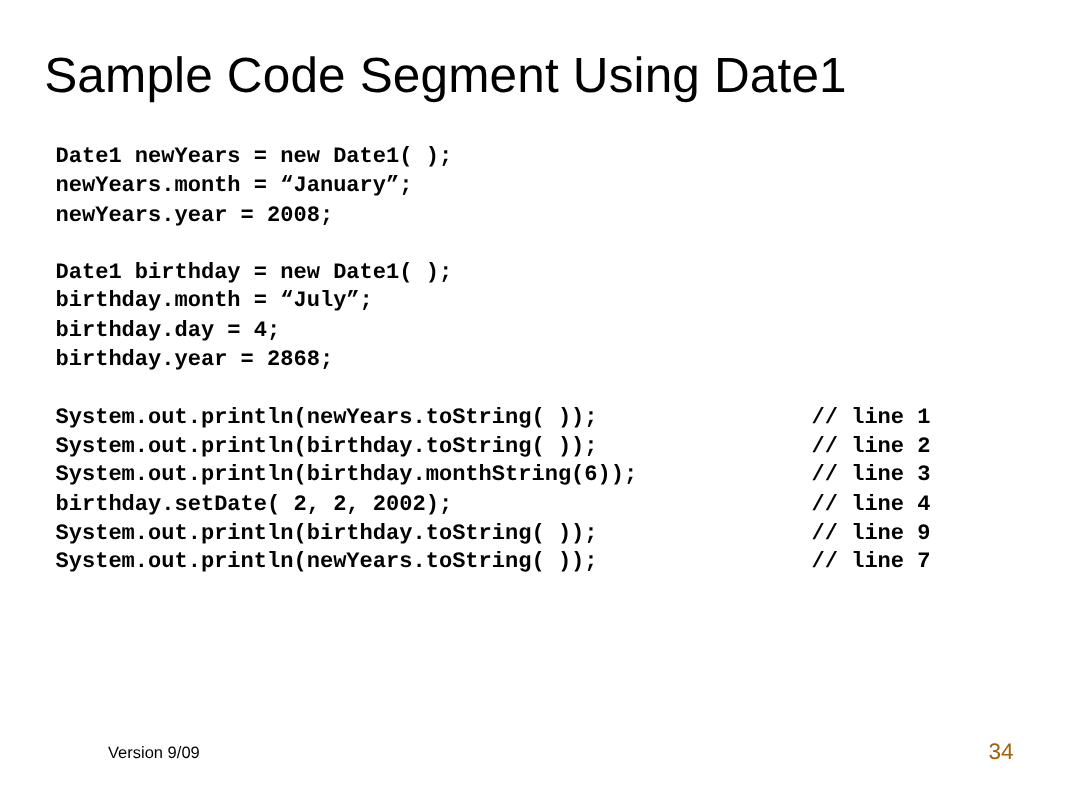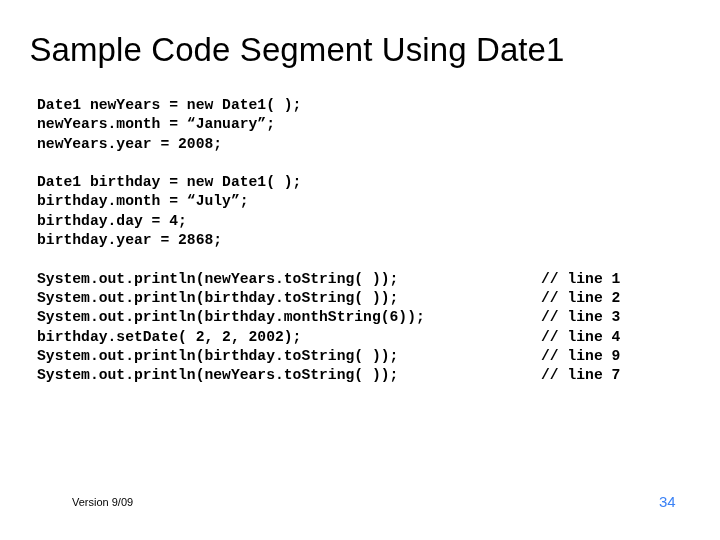--- a/index.html
+++ b/index.html
@@ -85,21 +85,21 @@
     margin-left: 32px;
   }
   #footer-page-number {
     position: absolute;
     left: 659px;
     top: 492px;
     font-family: "Liberation Sans Narrow", "Liberation Sans", sans-serif;
     font-size: 15px;
     line-height: 19px;
     white-space: nowrap;
-    color: #3b82f6;
+    color: #a16207;
   }
 </style>
 </head>
 <body>
 
 <div id="slide-title">Sample Code Segment Using Date1</div>
 
 <div id="code-body">
     <div class="code-block">
       <div class="code-line"><span class="code-text">Date1 newYears = new Date1( );</span></div>

